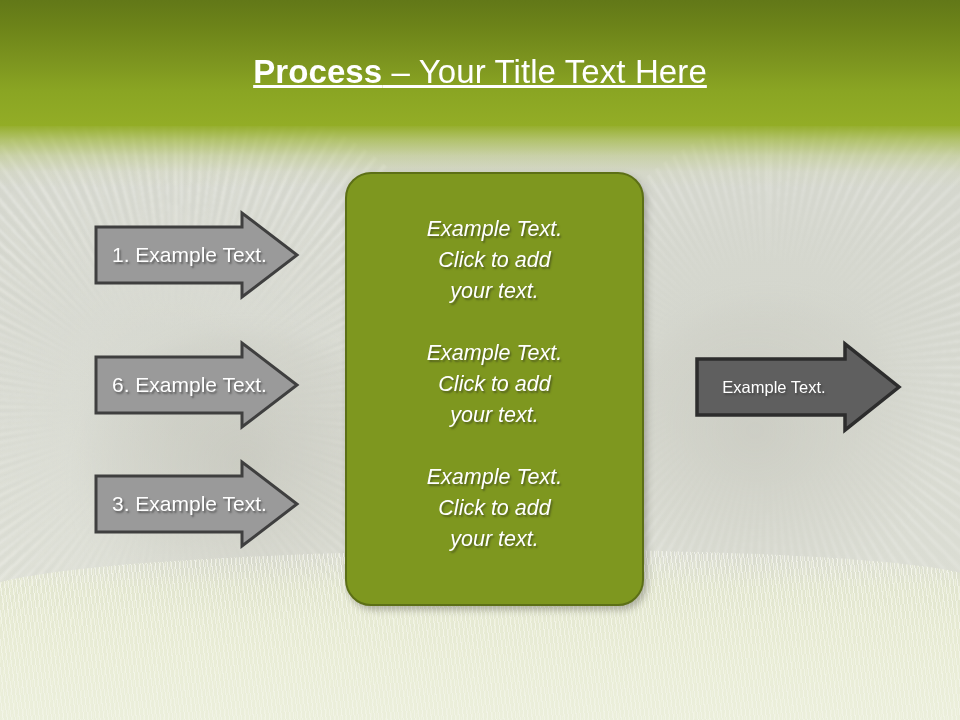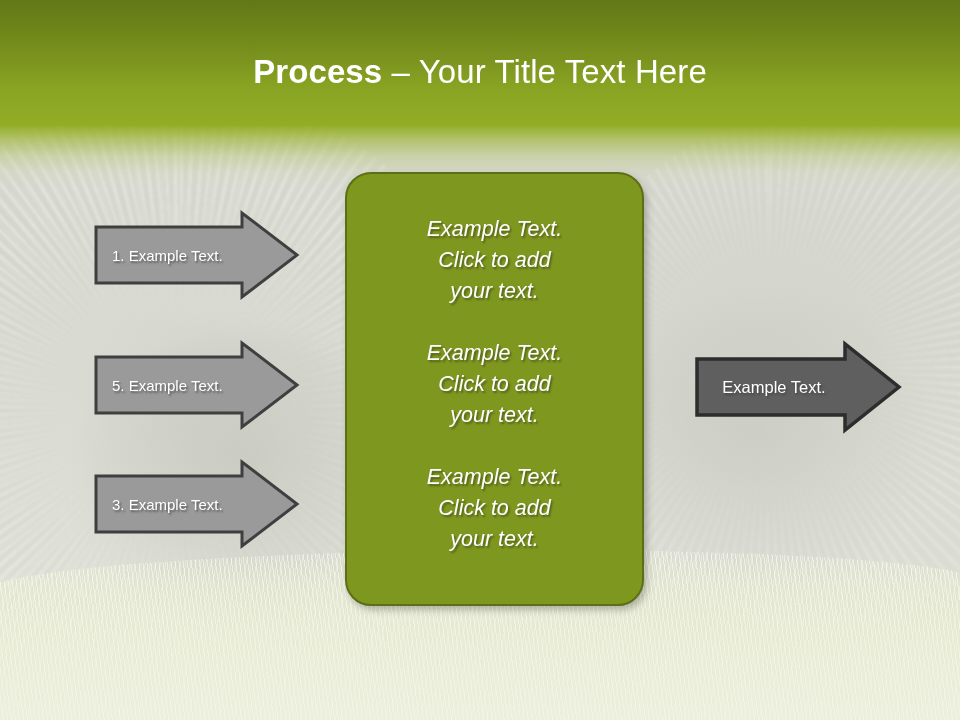--- a/index.html
+++ b/index.html
@@ -187,20 +187,21 @@
   .slide-title {
     position: absolute;
     left: 0; top: 52px;
     width: 960px;
     text-align: center;
     color: #ffffff;
     font-size: 33px;
     line-height: 40px;
     letter-spacing: 0.1px;
     white-space: nowrap;
+    text-decoration: underline;
   }
   .slide-title .t-strong { font-weight: bold; }
   .slide-title .t-rest   { font-weight: normal; }
 
   
   .arrow-left {
     position: absolute;
     width: 205px;
     height: 88px;
   }
@@ -212,21 +213,21 @@
   .arrow-label {
     position: absolute;
     left: 0; top: 0;
     width: 178px;
     height: 88px;
     display: flex;
     align-items: center;
     padding-left: 18px;
     box-sizing: border-box;
     color: #ffffff;
-    font-size: 15px;
+    font-size: 21px;
     text-shadow: 1.5px 1.5px 2px rgba(60,60,60,0.65);
     pointer-events: none;
   }
 
   #arrow-1 { left: 94px;  top: 211px; }
   #arrow-2 { left: 94px;  top: 341px; }
   #arrow-3 { left: 94px;  top: 460px; }
 
   
   .arrow-right {
@@ -302,21 +303,21 @@
     <svg width="205" height="88" viewBox="0 0 205 88">
       <polygon points="2,16 148,16 148,2 203,44 148,86 148,72 2,72" fill="#9a9a9a" stroke="#3f3f3f" stroke-width="3" stroke-linejoin="miter"></polygon>
     </svg>
     <div class="arrow-label">1. Example Text.</div>
   </div>
 
   <div class="arrow-left" id="arrow-2">
     <svg width="205" height="88" viewBox="0 0 205 88">
       <polygon points="2,16 148,16 148,2 203,44 148,86 148,72 2,72" fill="#9a9a9a" stroke="#3f3f3f" stroke-width="3" stroke-linejoin="miter"></polygon>
     </svg>
-    <div class="arrow-label">5. Example Text.</div>
+    <div class="arrow-label">6. Example Text.</div>
   </div>
 
   <div class="arrow-left" id="arrow-3">
     <svg width="205" height="88" viewBox="0 0 205 88">
       <polygon points="2,16 148,16 148,2 203,44 148,86 148,72 2,72" fill="#9a9a9a" stroke="#3f3f3f" stroke-width="3" stroke-linejoin="miter"></polygon>
     </svg>
     <div class="arrow-label">3. Example Text.</div>
   </div>
 
   <div class="green-panel">

